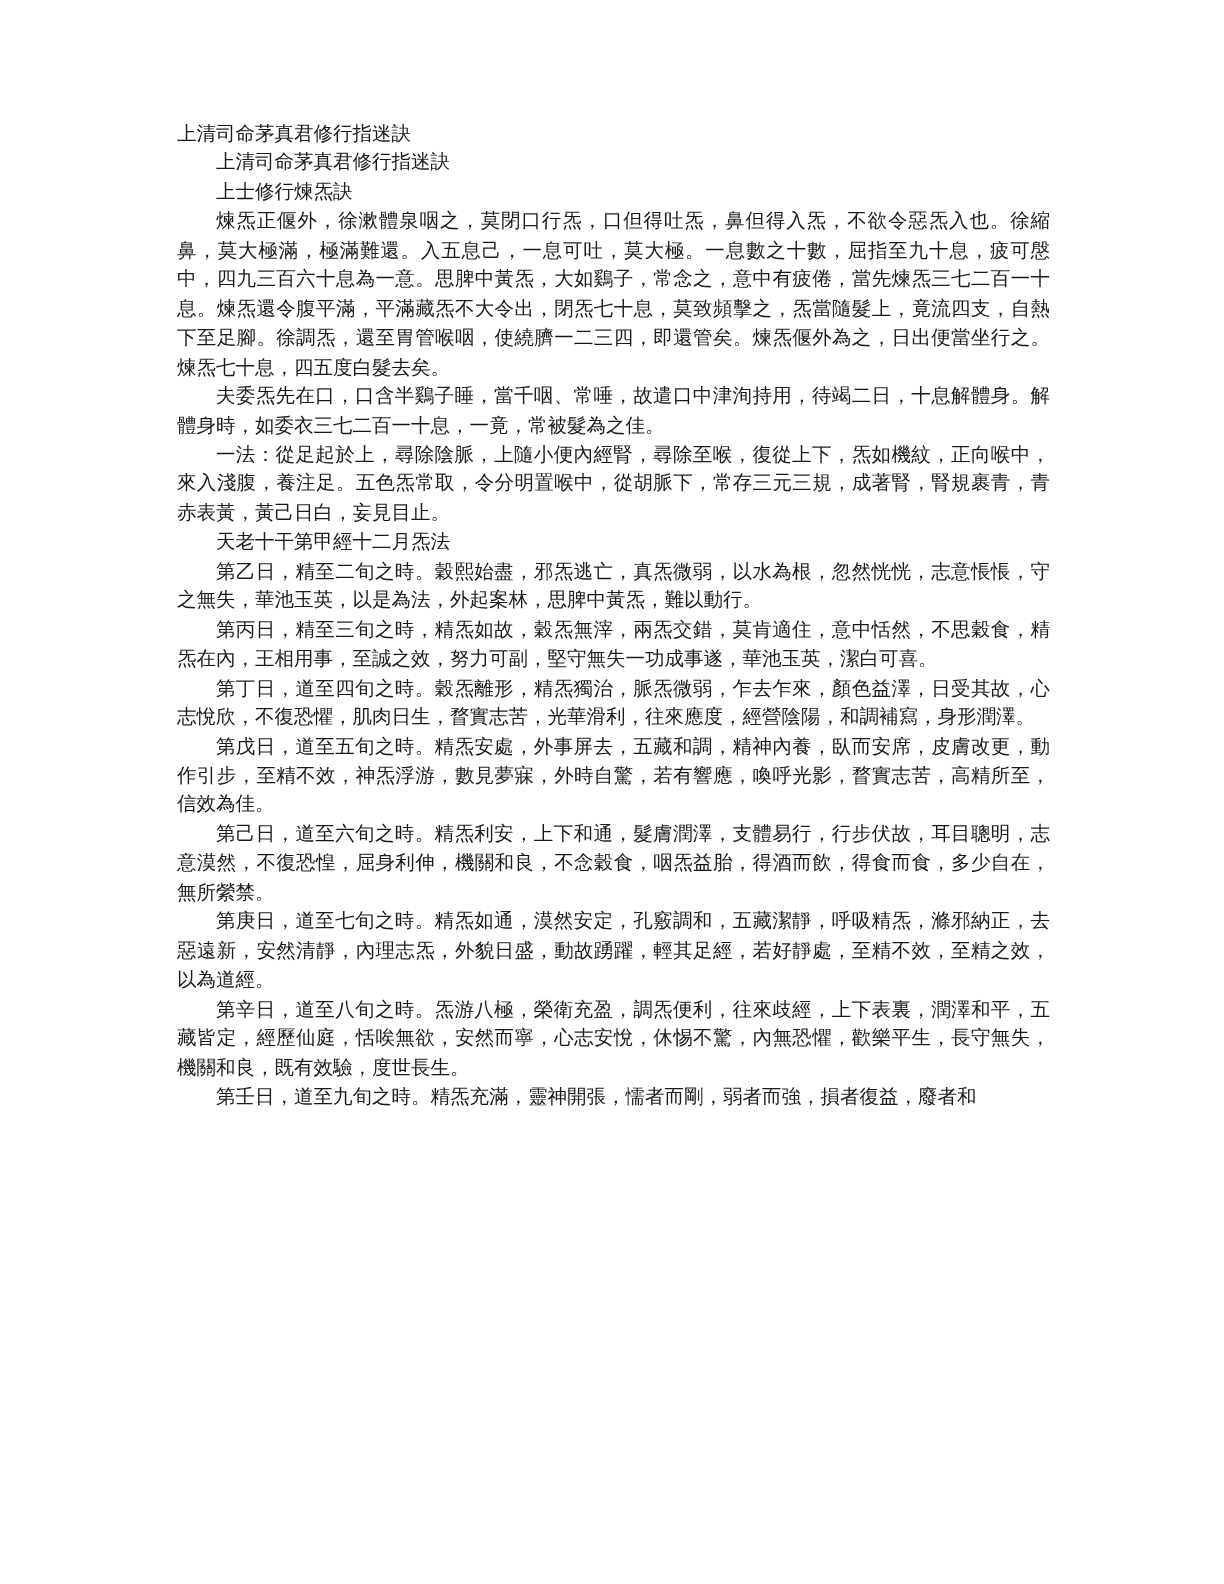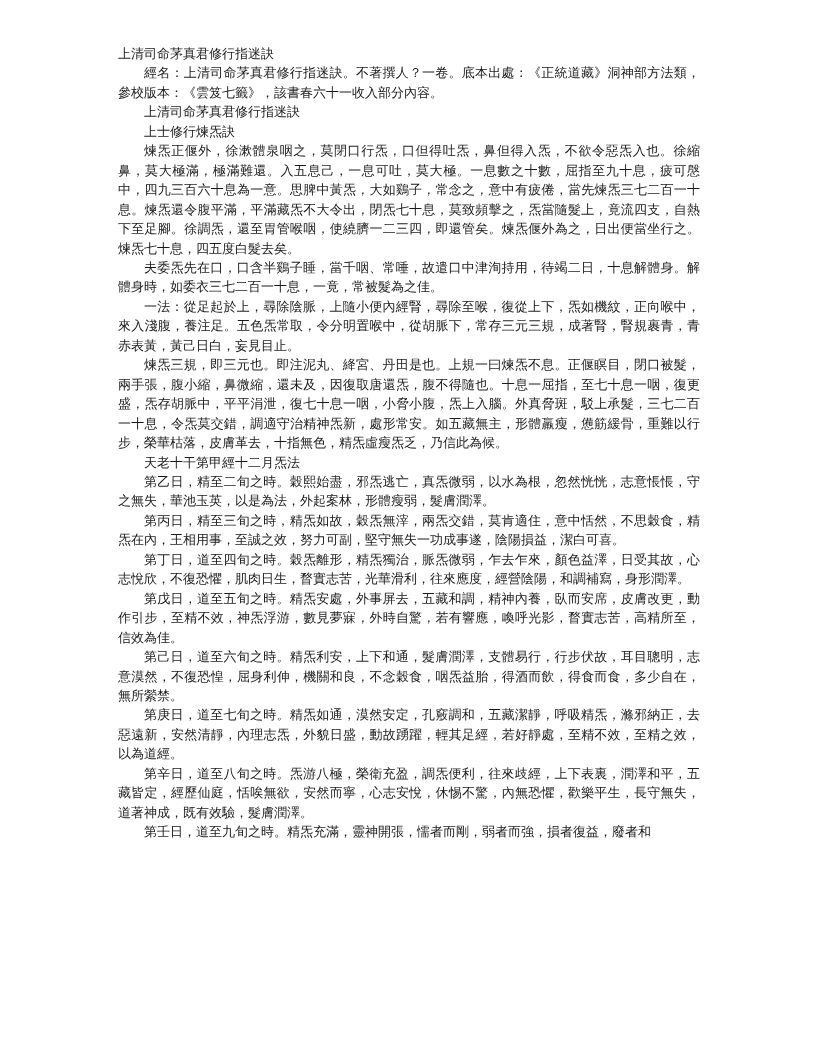--- a/index.html
+++ b/index.html
@@ -13,21 +13,21 @@
     height: 1056px;
     overflow: hidden;
     font-family: "DejaVu Serif", "Liberation Serif", serif;
     color: #000000;
   }
   .page {
     box-sizing: border-box;
     width: 816px;
     height: 788px;
     background: #ffffff;
-    padding: 44px 116px 96px 118px;
+    padding: 80px 116px 96px 118px;
     position: relative;
   }
   .doc-body {
     width: 582px;
     font-size: 13.0px;
     line-height: 19.45px;
     text-align: justify;
     text-justify: inter-character;
     letter-spacing: 0px;
     color: #1a1a1a;
@@ -50,48 +50,46 @@
   }
 </style>
 </head>
 <body>
 
 <div class="page">
   <div class="doc-body">
 
     <p class="para heading">上清司命茅真君修行指迷訣</p>
 
-    <p class="para">經名：上清司命茅真君修行指迷訣。不著撰人？一卷。底本出處：《正統道藏》洞神部方法類，參校版本：《雲笈七籤》，該書春六十一收入部分內容。</p>
 
     <p class="para sub-heading">上清司命茅真君修行指迷訣</p>
 
     <p class="para sub-heading">上士修行煉炁訣</p>
 
     <p class="para">煉炁正偃外，徐漱體泉咽之，莫閉口行炁，口但得吐炁，鼻但得入炁，不欲令惡炁入也。徐縮鼻，莫大極滿，極滿難還。入五息己，一息可吐，莫大極。一息數之十數，屈指至九十息，疲可慇中，四九三百六十息為一意。思脾中黃炁，大如鷄子，常念之，意中有疲倦，當先煉炁三七二百一十息。煉炁還令腹平滿，平滿藏炁不大令出，閉炁七十息，莫致頻擊之，炁當隨髮上，竟流四支，自熱下至足腳。徐調炁，還至胃管喉咽，使繞臍一二三四，即還管矣。煉炁偃外為之，日出便當坐行之。煉炁七十息，四五度白髮去矣。</p>
 
 
     <p class="para">夫委炁先在口，口含半鷄子睡，當千咽、常唾，故遣口中津洵持用，待竭二日，十息解體身。解體身時，如委衣三七二百一十息，一竟，常被髮為之佳。</p>
 
     <p class="para">一法：從足起於上，尋除陰脈，上隨小便內經腎，尋除至喉，復從上下，炁如機紋，正向喉中，來入淺腹，養注足。五色炁常取，令分明置喉中，從胡脈下，常存三元三規，成著腎，腎規裹青，青赤表黃，黃己日白，妄見目止。</p>
 
-    <p class="para">煉炁三規，即三元也。即注泥丸、絳宮、丹田是也。上規一曰煉炁不息。正偃瞑目，閉口被髮，兩手張，腹小縮，鼻微縮，還未及，因復取唐還炁，腹不得隨也。十息一屈指，至七十息一咽，復更盛，炁存胡脈中，平平涓泄，復七十息一咽，小脅小腹，炁上入腦。外真脅斑，駁上承髮，三七二百一十息，令炁莫交錯，調適守治精神炁新，處形常安。如五藏無主，形體羸瘦，憊筋緩骨，重難以行步，榮華枯落，皮膚革去，十指無色，精炁虛瘦炁乏，乃信此為候。</p>
 
     <p class="para sub-heading">天老十干第甲經十二月炁法</p>
 
 
-    <p class="para">第乙日，精至二旬之時。穀熙始盡，邪炁逃亡，真炁微弱，以水為根，忽然恍恍，志意悵悵，守之無失，華池玉英，以是為法，外起案林，形體瘦弱，髮膚潤澤。</p>
+    <p class="para">第乙日，精至二旬之時。穀熙始盡，邪炁逃亡，真炁微弱，以水為根，忽然恍恍，志意悵悵，守之無失，華池玉英，以是為法，外起案林，思脾中黃炁，難以動行。</p>
 
-    <p class="para">第丙日，精至三旬之時，精炁如故，穀炁無滓，兩炁交錯，莫肯適住，意中恬然，不思穀食，精炁在內，王相用事，至誠之效，努力可副，堅守無失一功成事遂，陰陽損益，潔白可喜。</p>
+    <p class="para">第丙日，精至三旬之時，精炁如故，穀炁無滓，兩炁交錯，莫肯適住，意中恬然，不思穀食，精炁在內，王相用事，至誠之效，努力可副，堅守無失一功成事遂，華池玉英，潔白可喜。</p>
 
     <p class="para">第丁日，道至四旬之時。穀炁離形，精炁獨治，脈炁微弱，乍去乍來，顏色益澤，日受其故，心志悅欣，不復恐懼，肌肉日生，瞀實志苦，光華滑利，往來應度，經營陰陽，和調補寫，身形潤澤。</p>
 
     <p class="para">第戊日，道至五旬之時。精炁安處，外事屏去，五藏和調，精神內養，臥而安席，皮膚改更，動作引步，至精不效，神炁浮游，數見夢寐，外時自驚，若有響應，喚呼光影，瞀實志苦，高精所至，信效為佳。</p>
 
     <p class="para">第己日，道至六旬之時。精炁利安，上下和通，髮膚潤澤，支體易行，行步伏故，耳目聰明，志意漠然，不復恐惶，屈身利伸，機關和良，不念穀食，咽炁益胎，得酒而飲，得食而食，多少自在，無所縈禁。</p>
 
     <p class="para">第庚日，道至七旬之時。精炁如通，漠然安定，孔竅調和，五藏潔靜，呼吸精炁，滌邪納正，去惡遠新，安然清靜，內理志炁，外貌日盛，動故踴躍，輕其足經，若好靜處，至精不效，至精之效，以為道經。</p>
 
-    <p class="para">第辛日，道至八旬之時。炁游八極，榮衛充盈，調炁便利，往來歧經，上下表裏，潤澤和平，五藏皆定，經歷仙庭，恬唉無欲，安然而寧，心志安悅，休惕不驚，內無恐懼，歡樂平生，長守無失，道著神成，既有效驗，髮膚潤澤。</p>
+    <p class="para">第辛日，道至八旬之時。炁游八極，榮衛充盈，調炁便利，往來歧經，上下表裏，潤澤和平，五藏皆定，經歷仙庭，恬唉無欲，安然而寧，心志安悅，休惕不驚，內無恐懼，歡樂平生，長守無失，機關和良，既有效驗，度世長生。</p>
 
     <p class="para">第壬日，道至九旬之時。精炁充滿，靈神開張，懦者而剛，弱者而強，損者復益，廢者和</p>
 
   </div>
 </div>
 
 </body></html>

